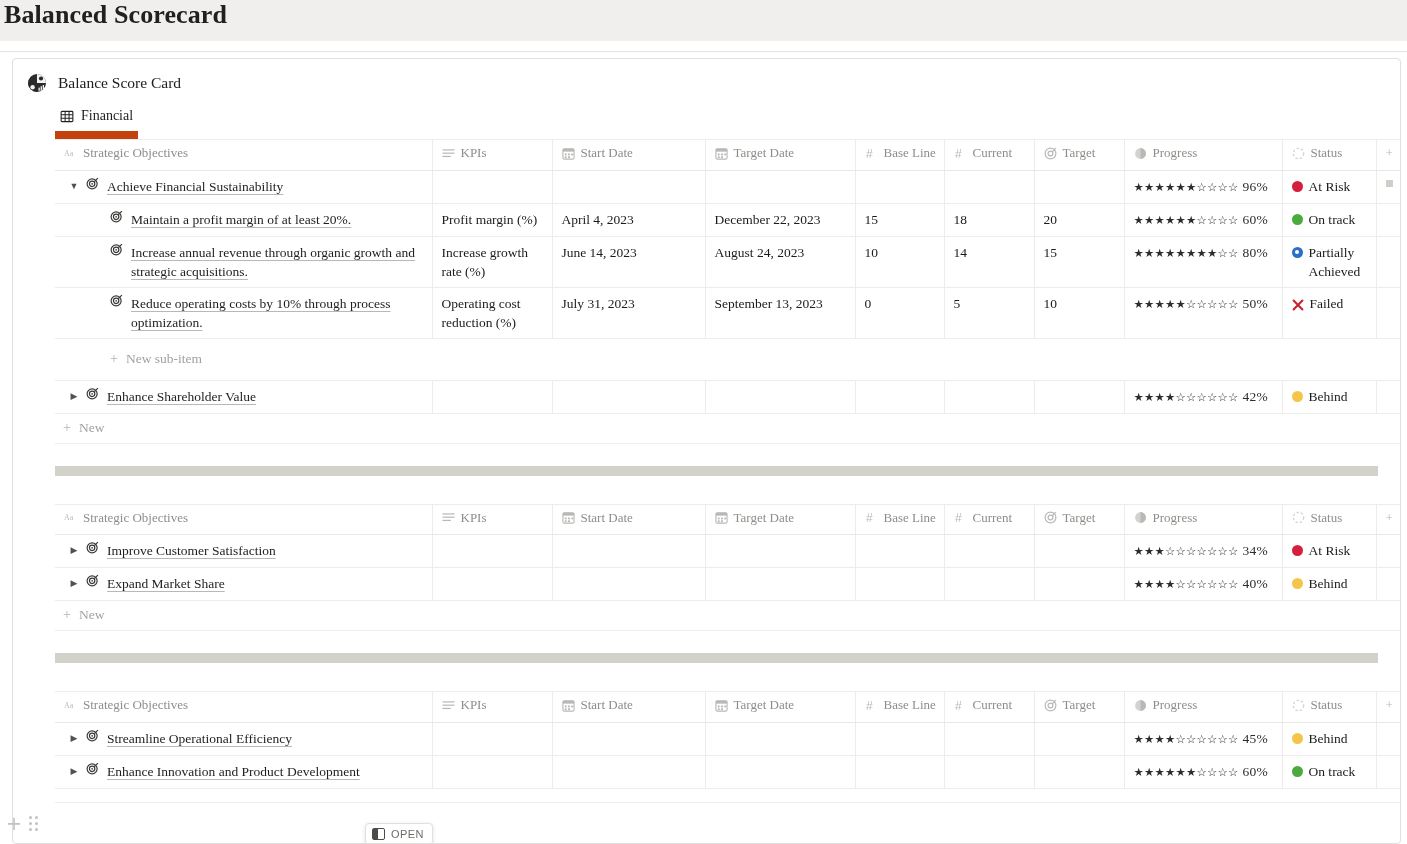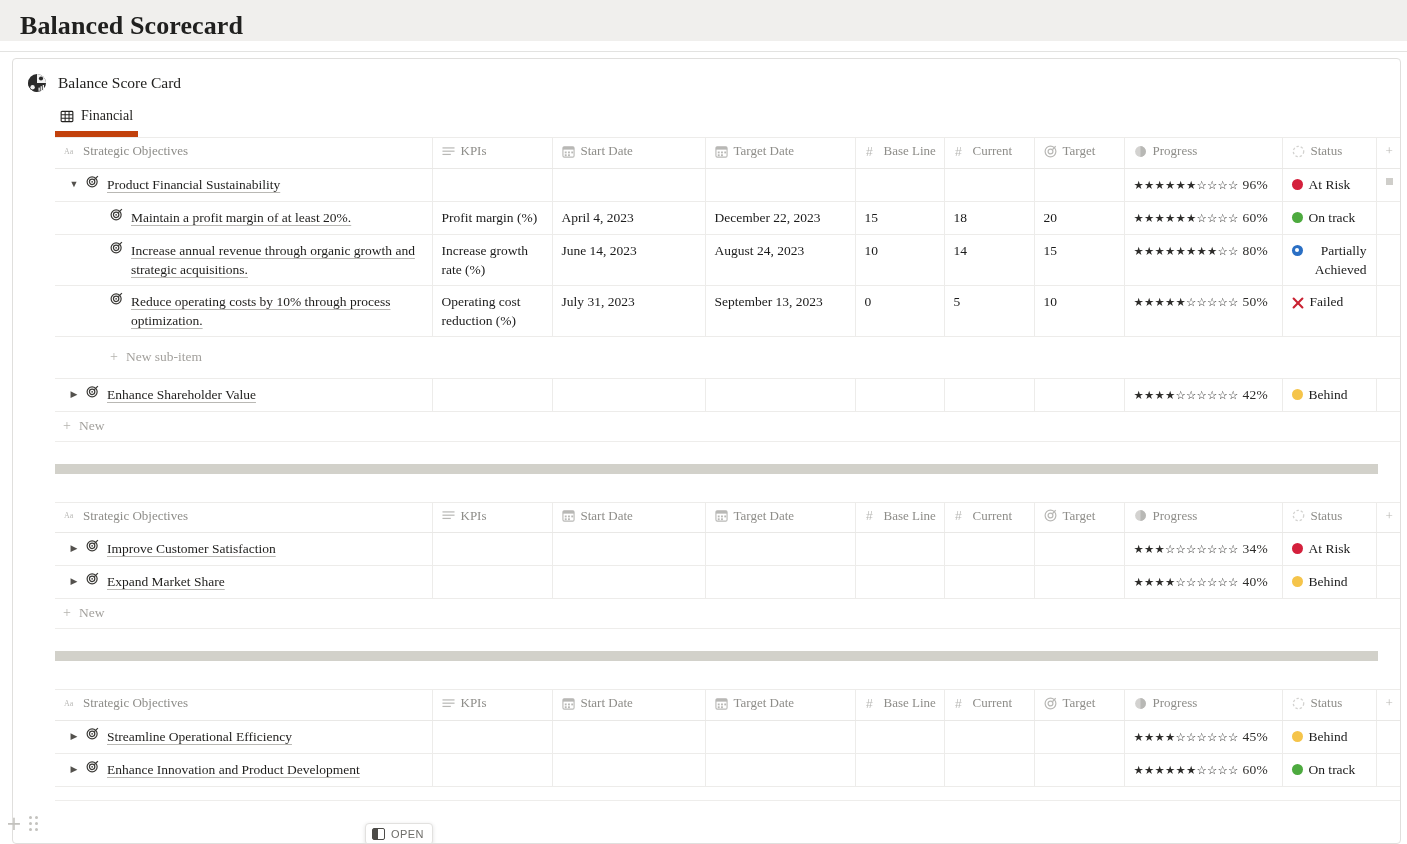--- a/index.html
+++ b/index.html
@@ -10,22 +10,22 @@
     background: #ffffff;
     font-family: "Liberation Serif", "DejaVu Serif", serif;
     color: #1b1b1b;
   }
 
   
   .titlebar {
     height: 41px;
     background: #f0efed;
     display: flex;
-    align-items: flex-end;
-    padding-left: 20px;
+    align-items: flex-start;
+    padding-left: 4px;
   }
   .titlebar h1 {
     margin: 0;
     font-size: 26px;
     font-weight: 700;
     letter-spacing: .1px;
     color: #20201f;
     font-family: "Liberation Serif", "DejaVu Serif", serif;
   }
   .titlebar-underline {
@@ -73,21 +73,21 @@
 
   .db-tabrow {
     padding-left: 42px;
     display: flex;
   }
   .db-tab {
     display: inline-flex;
     align-items: center;
     gap: 7px;
     padding: 3px 5px 7px 5px;
-    border-bottom: 6px solid #c2410c;
+    border-bottom: 8px solid #c2410c;
     font-size: 14px;
     color: #1f1e1c;
     cursor: pointer;
     justify-content: space-between;
   }
   .tab-grid-icon {
     width: 14px; height: 13px;
     flex: 0 0 auto;
   }
 
@@ -209,21 +209,21 @@
     flex: 0 0 auto;
     display:flex; align-items:center; justify-content:center;
   }
   .donut i {
     width: 4px; height: 4px; border-radius: 50%;
     background: #fff; display:block;
   }
   .xmark {
     width: 12px; height: 12px; margin-top: 3px; flex: 0 0 auto;
   }
-  .status-label { white-space: normal; text-align: right; }
+  .status-label { white-space: normal; }
 
   
   .newrow {
     color: #a3a19d;
     font-size: 13.5px;
     padding: 6px 0 7px 0;
     display: flex;
     align-items: center;
     gap: 8px;
     cursor: pointer;
@@ -451,21 +451,21 @@
               <tr>
                 <td>
                   <div class="objcell">
                     <span class="toggle-arrow">▼</span>
                     <span class="target-emoji"><svg viewBox="0 0 14 14" width="13" height="13">
                         <circle cx="6.6" cy="7.4" r="5.4" fill="none" stroke="#3a3936" stroke-width="1.3"></circle>
                         <circle cx="6.6" cy="7.4" r="2.9" fill="none" stroke="#3a3936" stroke-width="1.3"></circle>
                         <circle cx="6.6" cy="7.4" r="0.9" fill="#3a3936"></circle>
                         <path d="M9 5 L12.8 1.2" stroke="#3a3936" stroke-width="1.4" fill="none"></path>
                       </svg></span>
-                    <span class="obj-title">Product Financial Sustainability</span>
+                    <span class="obj-title">Achieve Financial Sustainability</span>
                   </div>
                 </td>
                 <td><span class="rowtext"></span></td>
                 <td><span class="rowtext"></span></td>
                 <td><span class="rowtext"></span></td>
                 <td class="num"><span class="rowtext"></span></td>
                 <td class="num"><span class="rowtext"></span></td>
                 <td class="num"><span class="rowtext"></span></td>
                 <td><span class="stars">★★★★★★☆☆☆☆<span class="pct">96%</span></span></td>
                 <td>

